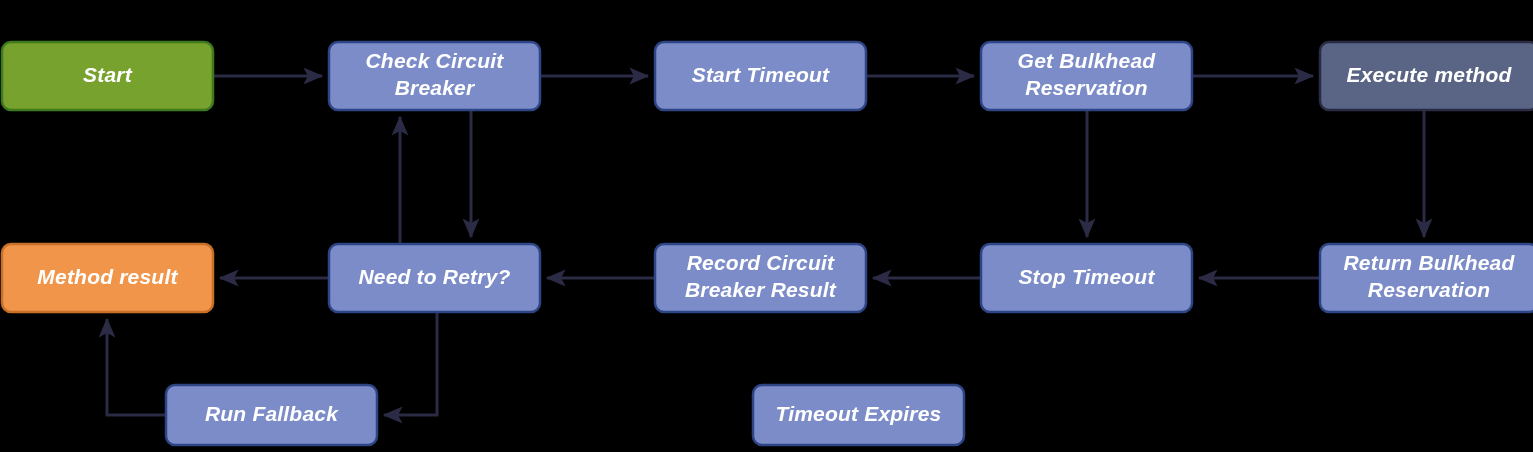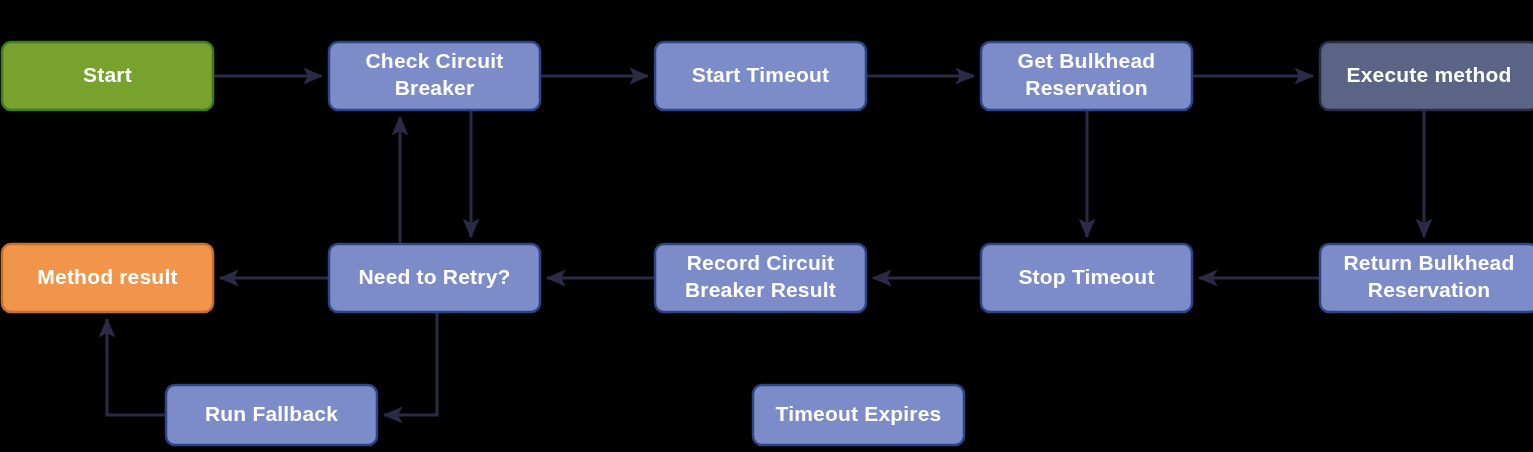--- a/index.html
+++ b/index.html
@@ -39,21 +39,21 @@
   }
   .edge-line {
     stroke: #2B2B45;
     stroke-width: 3;
     fill: none;
   }
 </style>
 </head>
 <body>
 
-<div id="diagram-root" style="width: 1533px; height: 452px; background: rgb(0, 0, 0);">
+<div id="diagram-root" style="width: 1533px; height: 452px; background: rgb(0, 0, 0); font-style: italic;">
   <svg id="flow-svg" viewBox="0 0 1533 452" aria-label="flow diagram">
     <defs>
       <marker id="arrowhead" markerWidth="7" markerHeight="7" refX="6.2" refY="3.2" orient="auto" markerUnits="strokeWidth">
         <path d="M0,0.4 L6.6,3.2 L0,6 L1.5,3.2 Z" fill="#2B2B45"></path>
       </marker>
     </defs>
     <g id="edges-layer">
         <polyline points="213,76 322,76" class="edge-line" stroke="#2B2B45" marker-end="url(#arrowhead)"></polyline>
         <polyline points="540,76 648,76" class="edge-line" stroke="#2B2B45" marker-end="url(#arrowhead)"></polyline>
         <polyline points="866,76 974,76" class="edge-line" stroke="#2B2B45" marker-end="url(#arrowhead)"></polyline>

